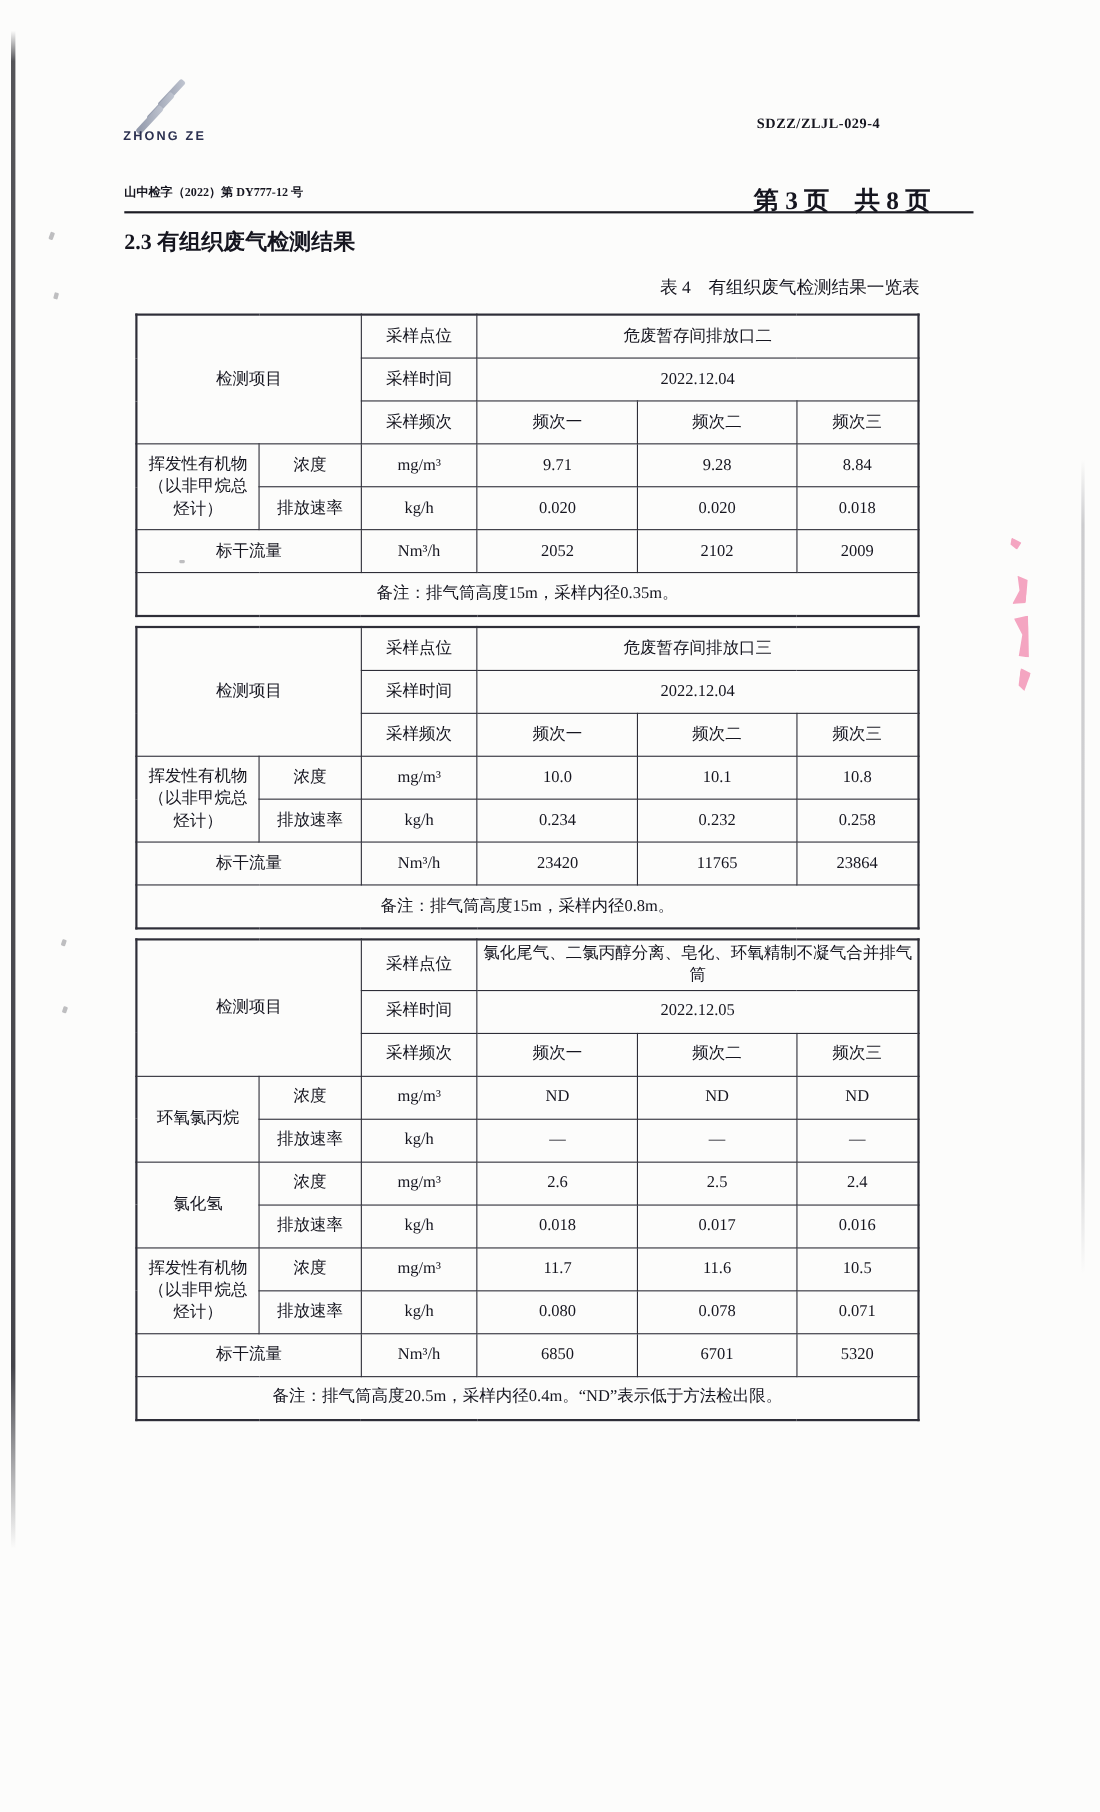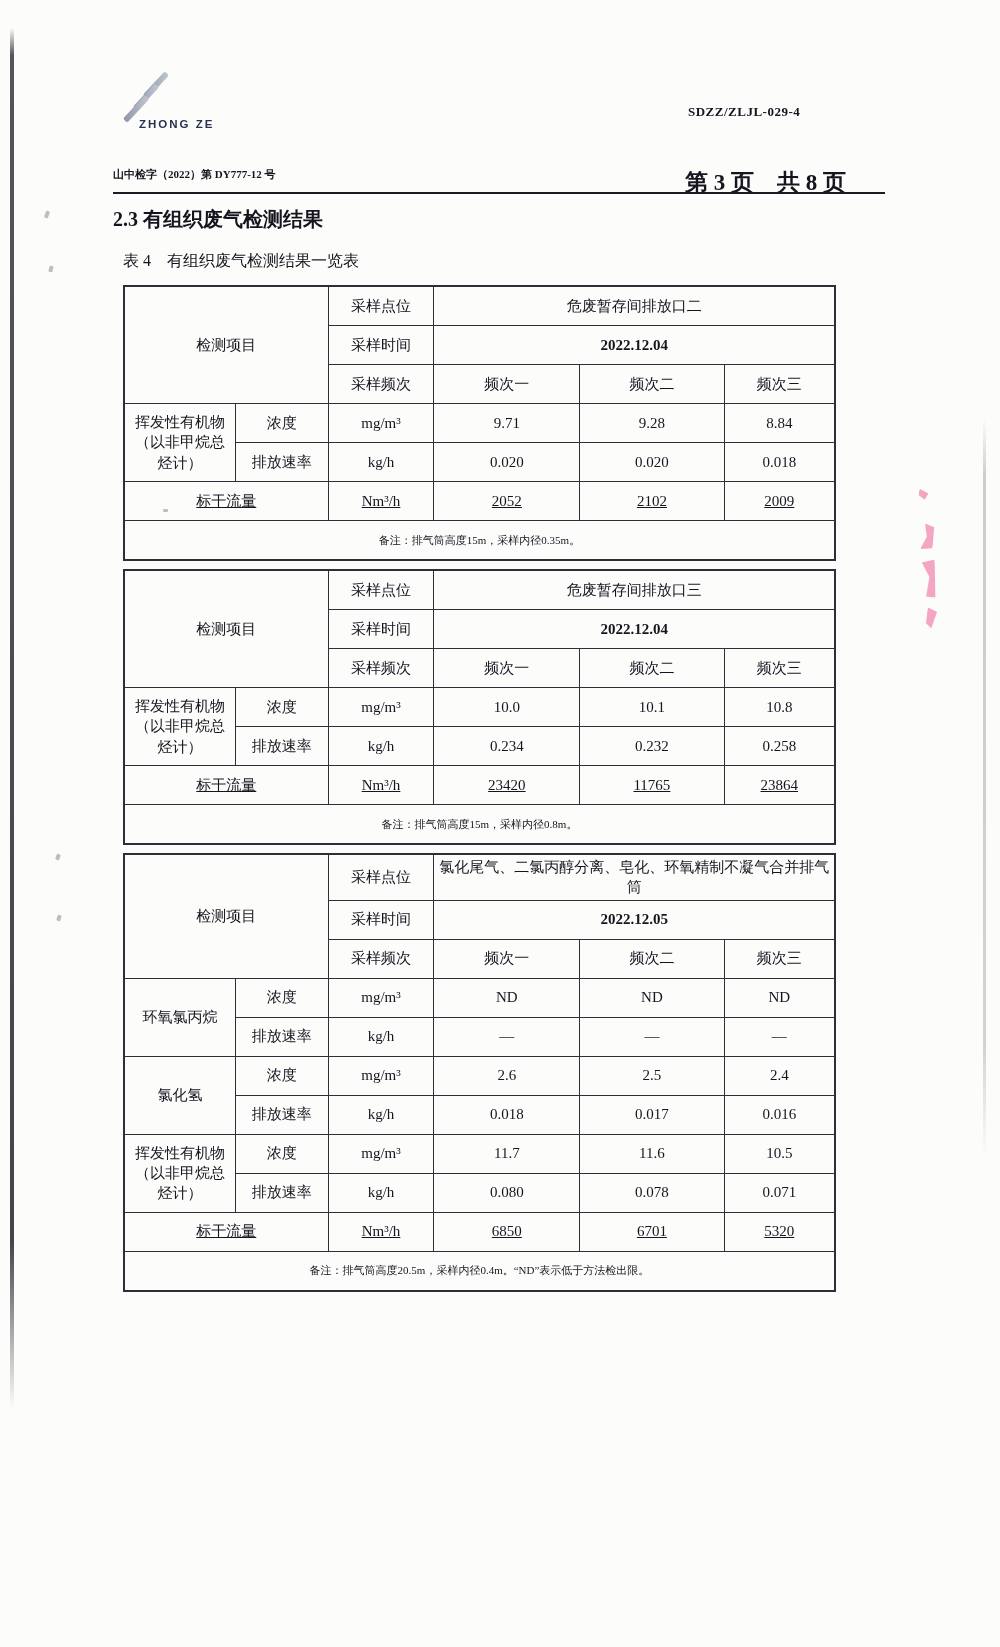--- a/index.html
+++ b/index.html
@@ -15,40 +15,40 @@
     background:linear-gradient(to bottom,rgba(160,160,165,0),rgba(165,165,170,.55) 8%,rgba(170,170,175,.5) 85%,rgba(160,160,165,0));}
   .speck{position:absolute;background:#8a8a90;border-radius:1px;opacity:.55;}
   
   .logo{position:absolute;left:112px;top:70px;width:80px;height:62px;}
   .logo .stripe{position:absolute;width:32px;height:6px;border-radius:2px;
     background:linear-gradient(135deg,#8d94a6,#c2c7d2);transform:rotate(-47deg);}
   .logo .s1{left:28px;top:12px;}
   .logo .s2{left:18px;top:24px;}
   .logo .s3{left:8px;top:36px;}
   .logo .brand{position:absolute;left:0px;top:48px;font-family:"Liberation Sans",sans-serif;
-    font-size:11.5px;font-weight:bold;letter-spacing:2px;color:#2b3050;white-space:nowrap;margin-left:27px;}
+    font-size:11.5px;font-weight:bold;letter-spacing:2px;color:#2b3050;white-space:nowrap;}
   
   .doc-code{position:absolute;left:688px;top:104px;font-size:13px;font-weight:bold;letter-spacing:.5px;}
   .title{position:absolute;left:372px;top:126px;font-size:30px;font-weight:bold;letter-spacing:33px;white-space:nowrap;}
   .report-no{position:absolute;left:113px;top:167px;font-size:11px;font-weight:bold;}
   .page-info{position:absolute;left:685px;top:167px;font-size:23px;font-weight:bold;}
   .header-rule{position:absolute;left:113px;top:192px;width:772px;height:2px;background:#1c1c24;}
   .section-heading{position:absolute;left:113px;top:206px;font-size:20px;font-weight:bold;}
-  .table-caption{position:absolute;left:123px;top:251px;width:713px;text-align:left;font-size:16px;}
+  .table-caption{position:absolute;left:123px;top:251px;width:713px;text-align:right;font-size:16px;}
   
   .tables{position:absolute;left:123px;top:285px;width:713px;}
   table.report{border-collapse:collapse;table-layout:fixed;width:713px;margin:0 0 8px 0;
     font-size:15px;border:2px solid #2e2e38;}
   table.report td{border:1px solid #2e2e38;text-align:center;vertical-align:middle;
     padding:2px 4px;height:34px;line-height:1.35;word-break:break-all;}
   td.hrow{height:36px;}
   td.freqrow{height:30px;}
-  td.flowrow{height:36px;text-decoration:underline;}
-  td.bold{font-weight:bold;}
-  td.remark{text-align:left;padding-left:12px;height:32px;font-size:11px;word-break:normal;margin-left:20px;}
+  td.flowrow{height:36px;}
+  td.bold{font-weight:normal;}
+  td.remark{text-align:left;padding-left:12px;height:32px;font-size:15px;word-break:normal;margin-left:20px;}
   
   .stamp{position:absolute;left:906px;top:486px;width:34px;height:150px;opacity:.55;filter:blur(.4px);}
   .stamp i{position:absolute;display:block;background:#ef5f93;border-radius:1px;}
   .stamp .m1{left:12px;top:4px;width:10px;height:9px;transform:rotate(18deg);clip-path:polygon(0 0,100% 20%,80% 100%,10% 70%);}
   .stamp .m2{left:16px;top:38px;width:12px;height:26px;transform:rotate(8deg);clip-path:polygon(10% 0,90% 10%,100% 90%,0 100%,40% 50%);}
   .stamp .m3{left:17px;top:74px;width:13px;height:38px;transform:rotate(-4deg);clip-path:polygon(0 5%,100% 0,85% 100%,15% 95%,50% 45%);}
   .stamp .m4{left:20px;top:122px;width:10px;height:20px;transform:rotate(10deg);clip-path:polygon(0 0,100% 15%,70% 100%,10% 80%);}
 </style>
 </head>
 <body>

